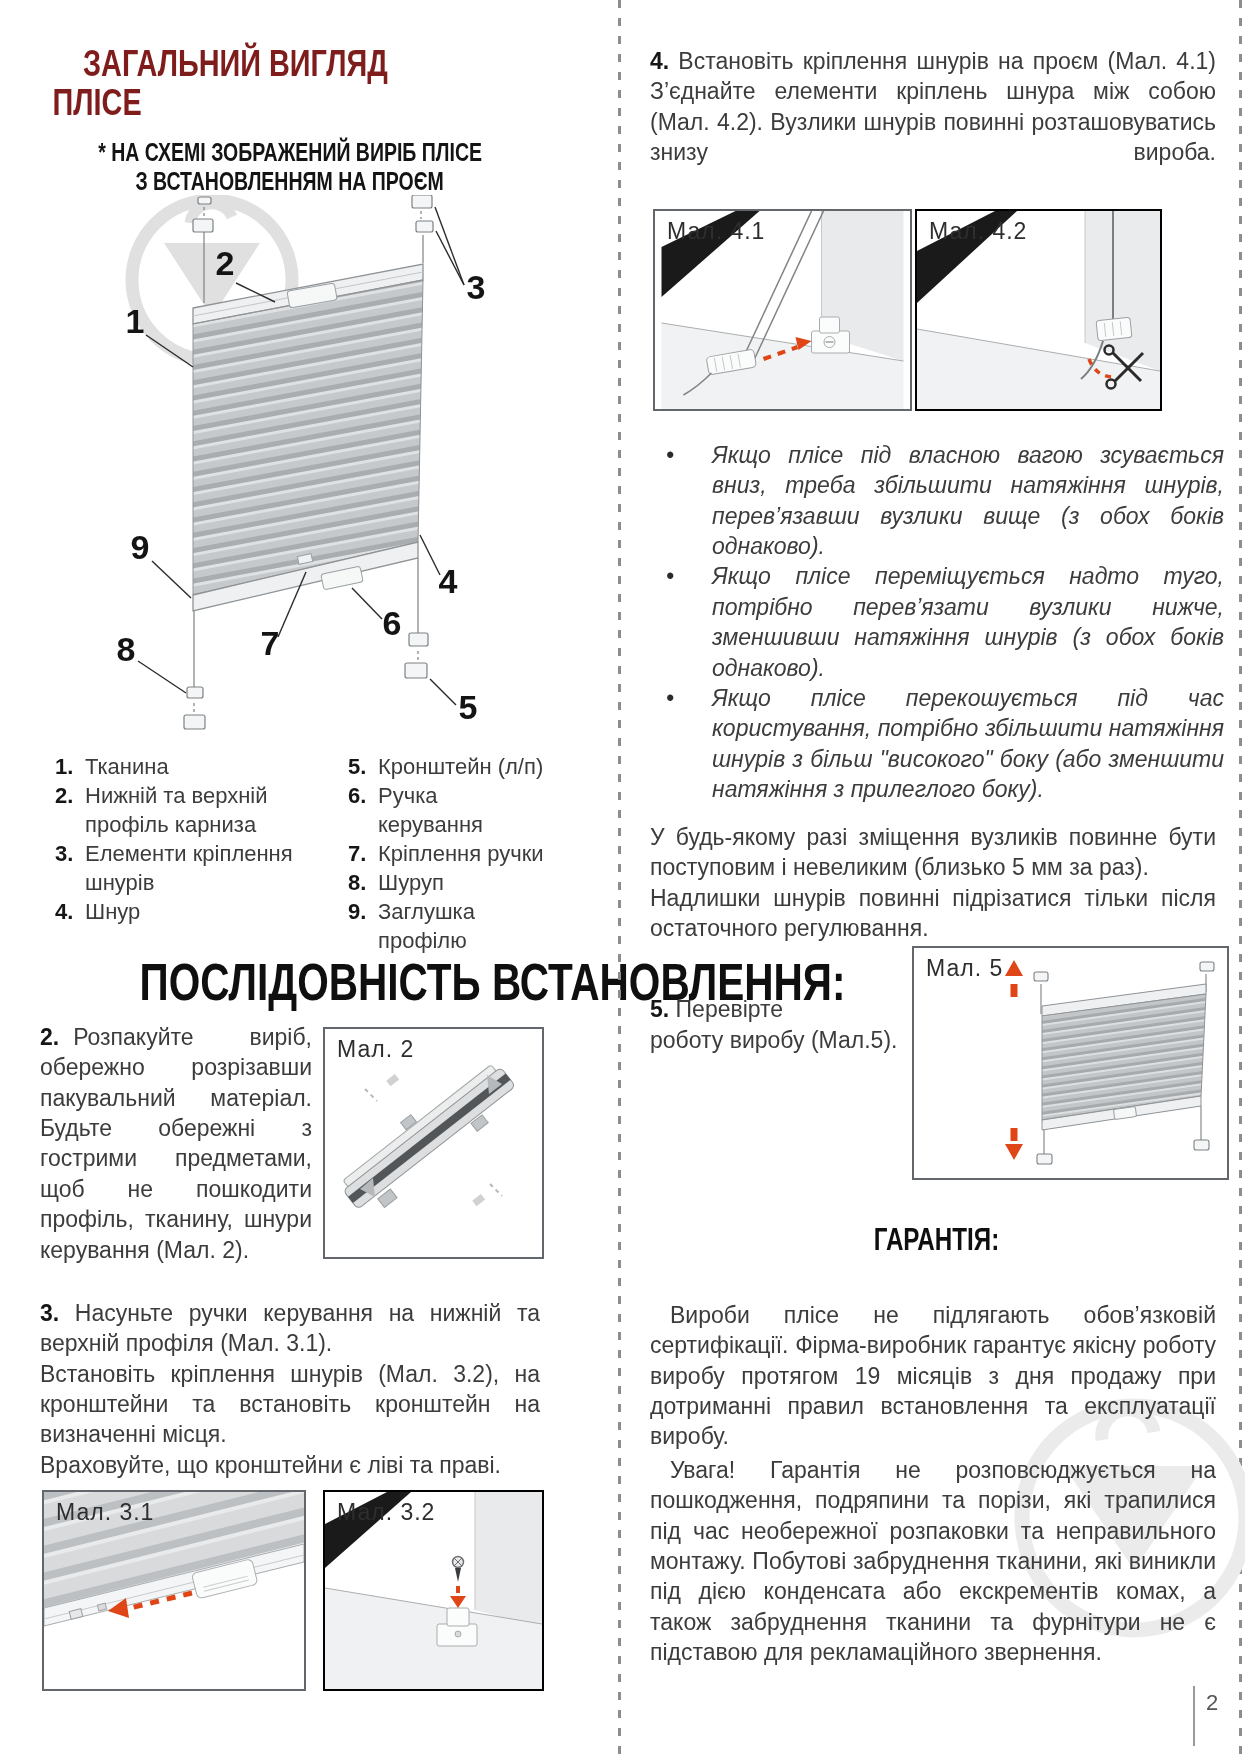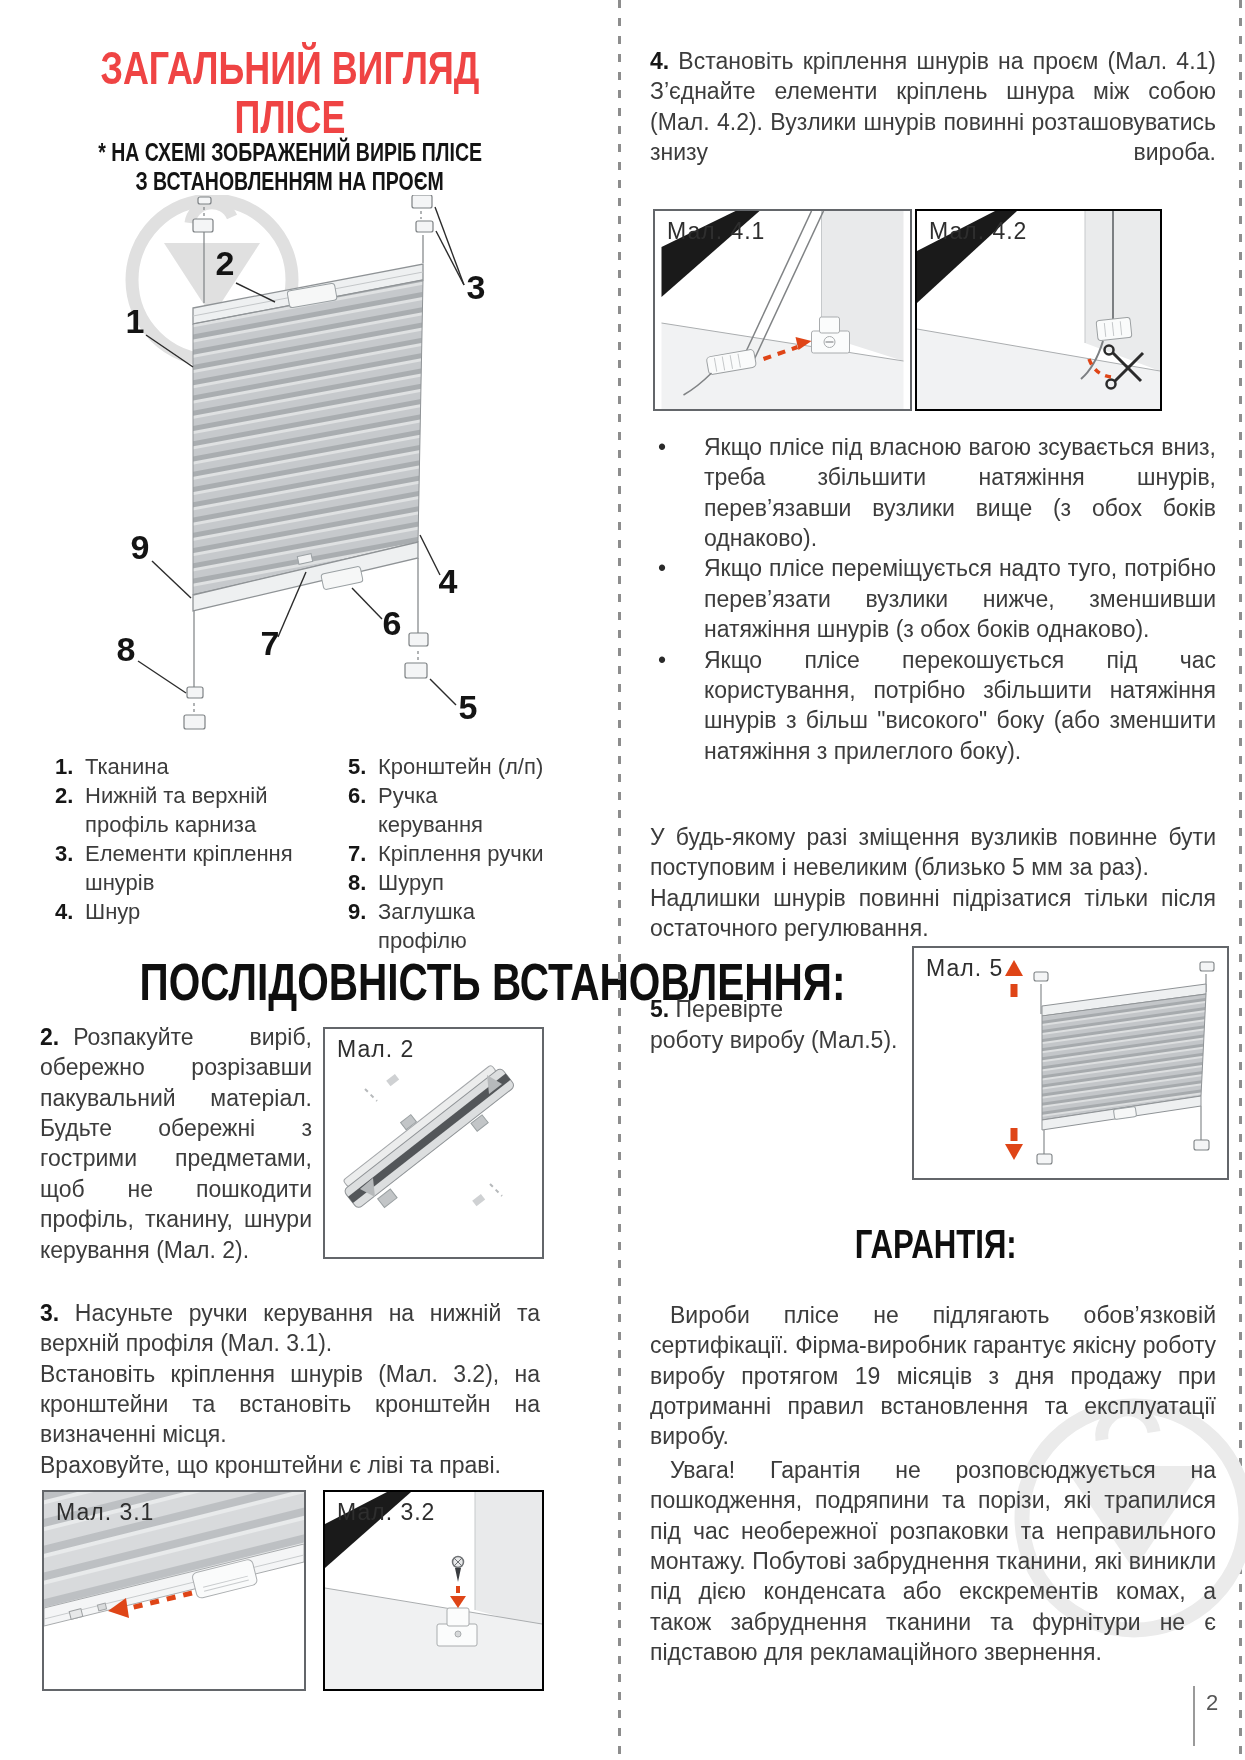--- a/index.html
+++ b/index.html
@@ -1,40 +1,40 @@
 <!DOCTYPE html>
 <html><head>
 <meta charset="utf-8">
 <style>
   html,body{margin:0;padding:0;background:#ffffff;}
   #page{position:relative;width:1245px;height:1760px;background:#fff;overflow:hidden;
         font-family:"Liberation Sans",sans-serif;color:#3a3a3a;}
   .abs{position:absolute;}
   .cond{display:inline-block;transform:scaleX(0.78);transform-origin:50% 50%;white-space:nowrap;}
-  .h-title{width:500px;left:40px;text-align:center;font-weight:bold;color:#ef4444;
-           font-size:46px;line-height:1.06;letter-spacing:0px;}
+  .h-title{width:500px;left:40px;text-align:left;font-weight:bold;color:#7f1d1d;
+           font-size:37px;line-height:1.06;letter-spacing:0px;}
   .h-sub{width:500px;left:40px;text-align:center;font-weight:bold;color:#141414;
          font-size:25px;line-height:1.15;}
   .h-sec{width:500px;left:40px;text-align:center;font-weight:bold;color:#0f0f0f;font-size:52px;}
-  .h-war{width:572px;left:650px;text-align:center;font-weight:bold;color:#0f0f0f;font-size:40px;}
+  .h-war{width:572px;left:650px;text-align:center;font-weight:bold;color:#0f0f0f;font-size:31px;}
   .para{font-size:23px;line-height:1.32;color:#3c3c3c;text-align:justify;}
   .para p{margin:0;}
   .num{font-weight:bold;color:#161616;}
   .indent{text-indent:20px;}
   .lastjust{text-align-last:justify;}
   .legend-item{display:flex;font-size:22px;line-height:1.32;color:#3c3c3c;}
   .legend-item .num{width:30px;flex:0 0 30px;}
   .fig{position:absolute;background:#fff;}
   .fig.thin{border:2px solid #63666a;}
   .fig.thick{border:2px solid #000000;}
   .fig svg{position:absolute;left:0;top:0;width:100%;height:100%;}
   .fig .lbl{position:absolute;top:7px;left:12px;font-size:23px;color:#2e2e2e;z-index:2;letter-spacing:1px;}
   .vdash{position:absolute;top:0;height:1760px;width:3px;
          background:repeating-linear-gradient(to bottom,#8d8d8d 0 8px,transparent 8px 18px);}
-  .bullets{list-style:none;margin:0;padding:0;}
+  .bullets{list-style:none;margin:8px;padding:0;font-style:italic;}
   .bullets li{position:relative;padding-left:54px;margin:0;}
   .bullets li::before{content:"\2022";position:absolute;left:8px;top:0;color:#2a2a2a;}
   .pagenum-line{position:absolute;left:1193px;top:1686px;width:2px;height:60px;background:#9a9a9a;}
   .pagenum{position:absolute;left:1206px;top:1690px;font-size:22px;color:#555;}
   .step5line{font-size:23px;line-height:1.35;color:#3c3c3c;}
 </style>
 </head>
 <body>
 
 <div id="page">

